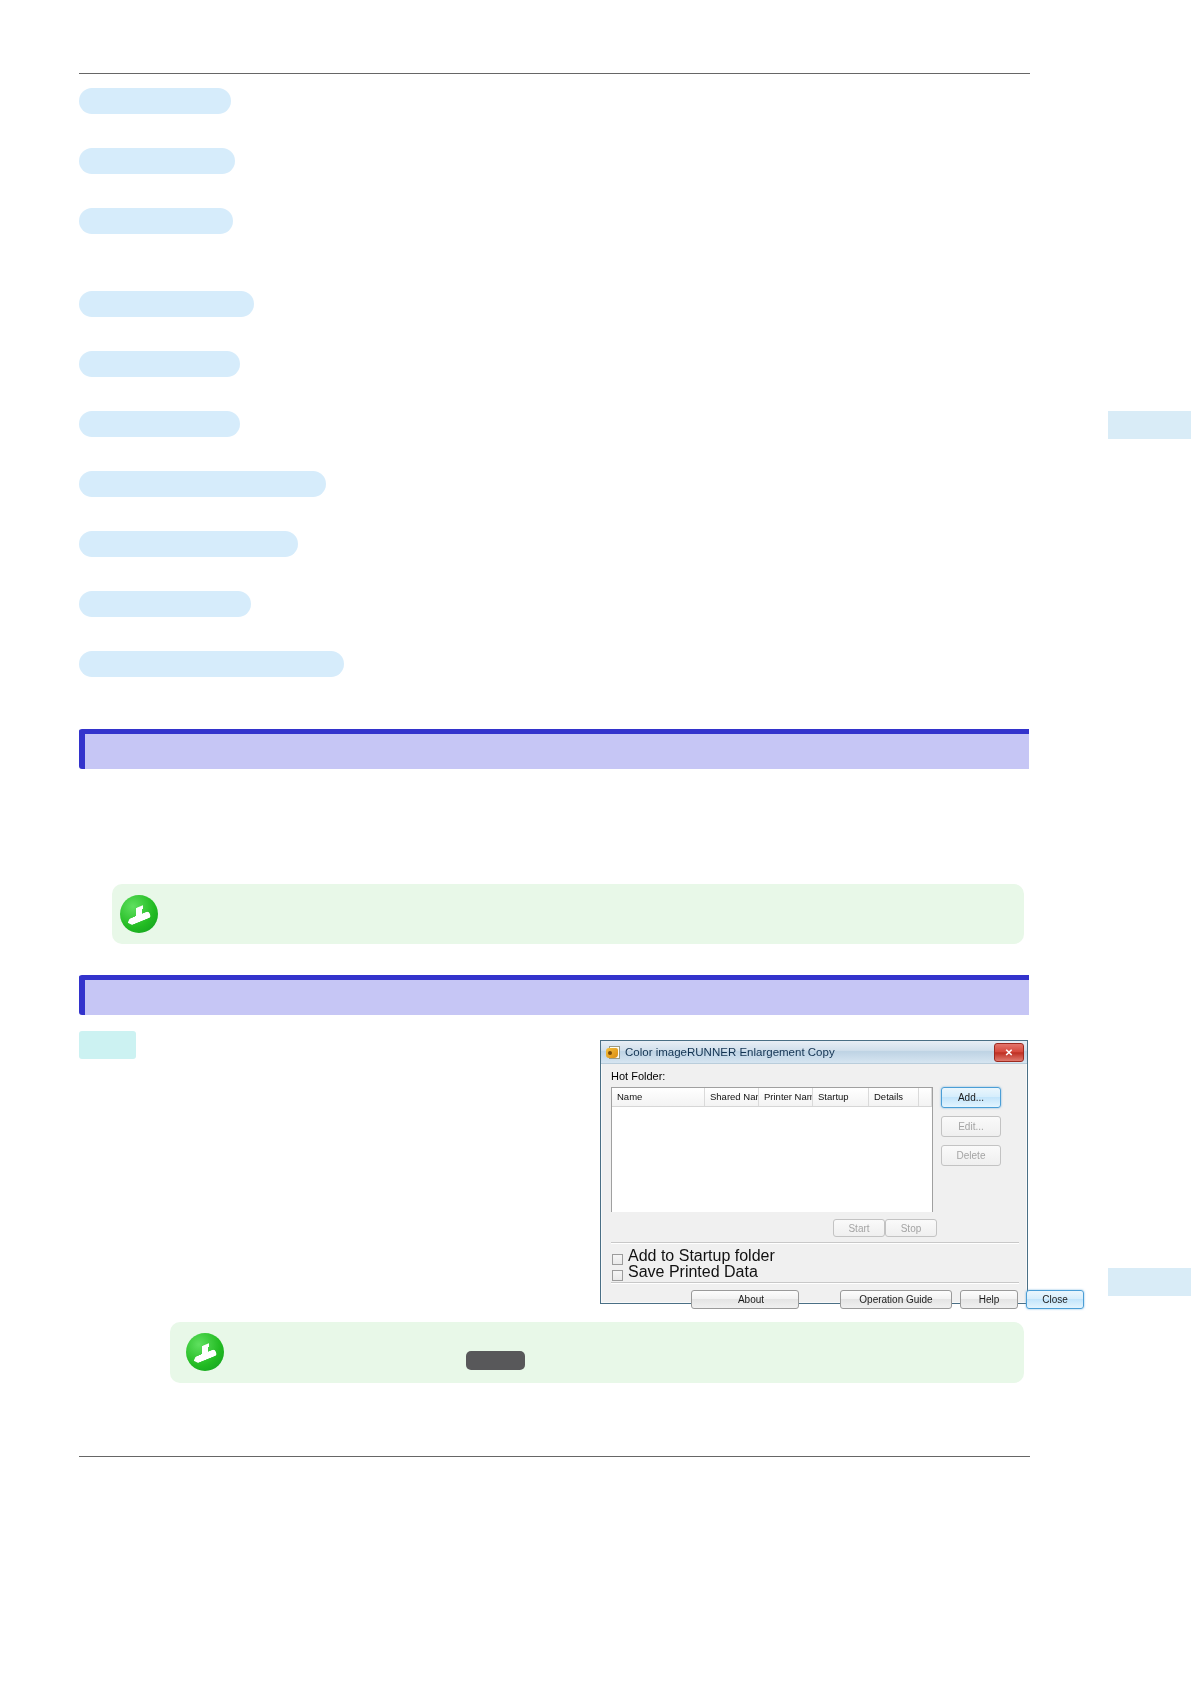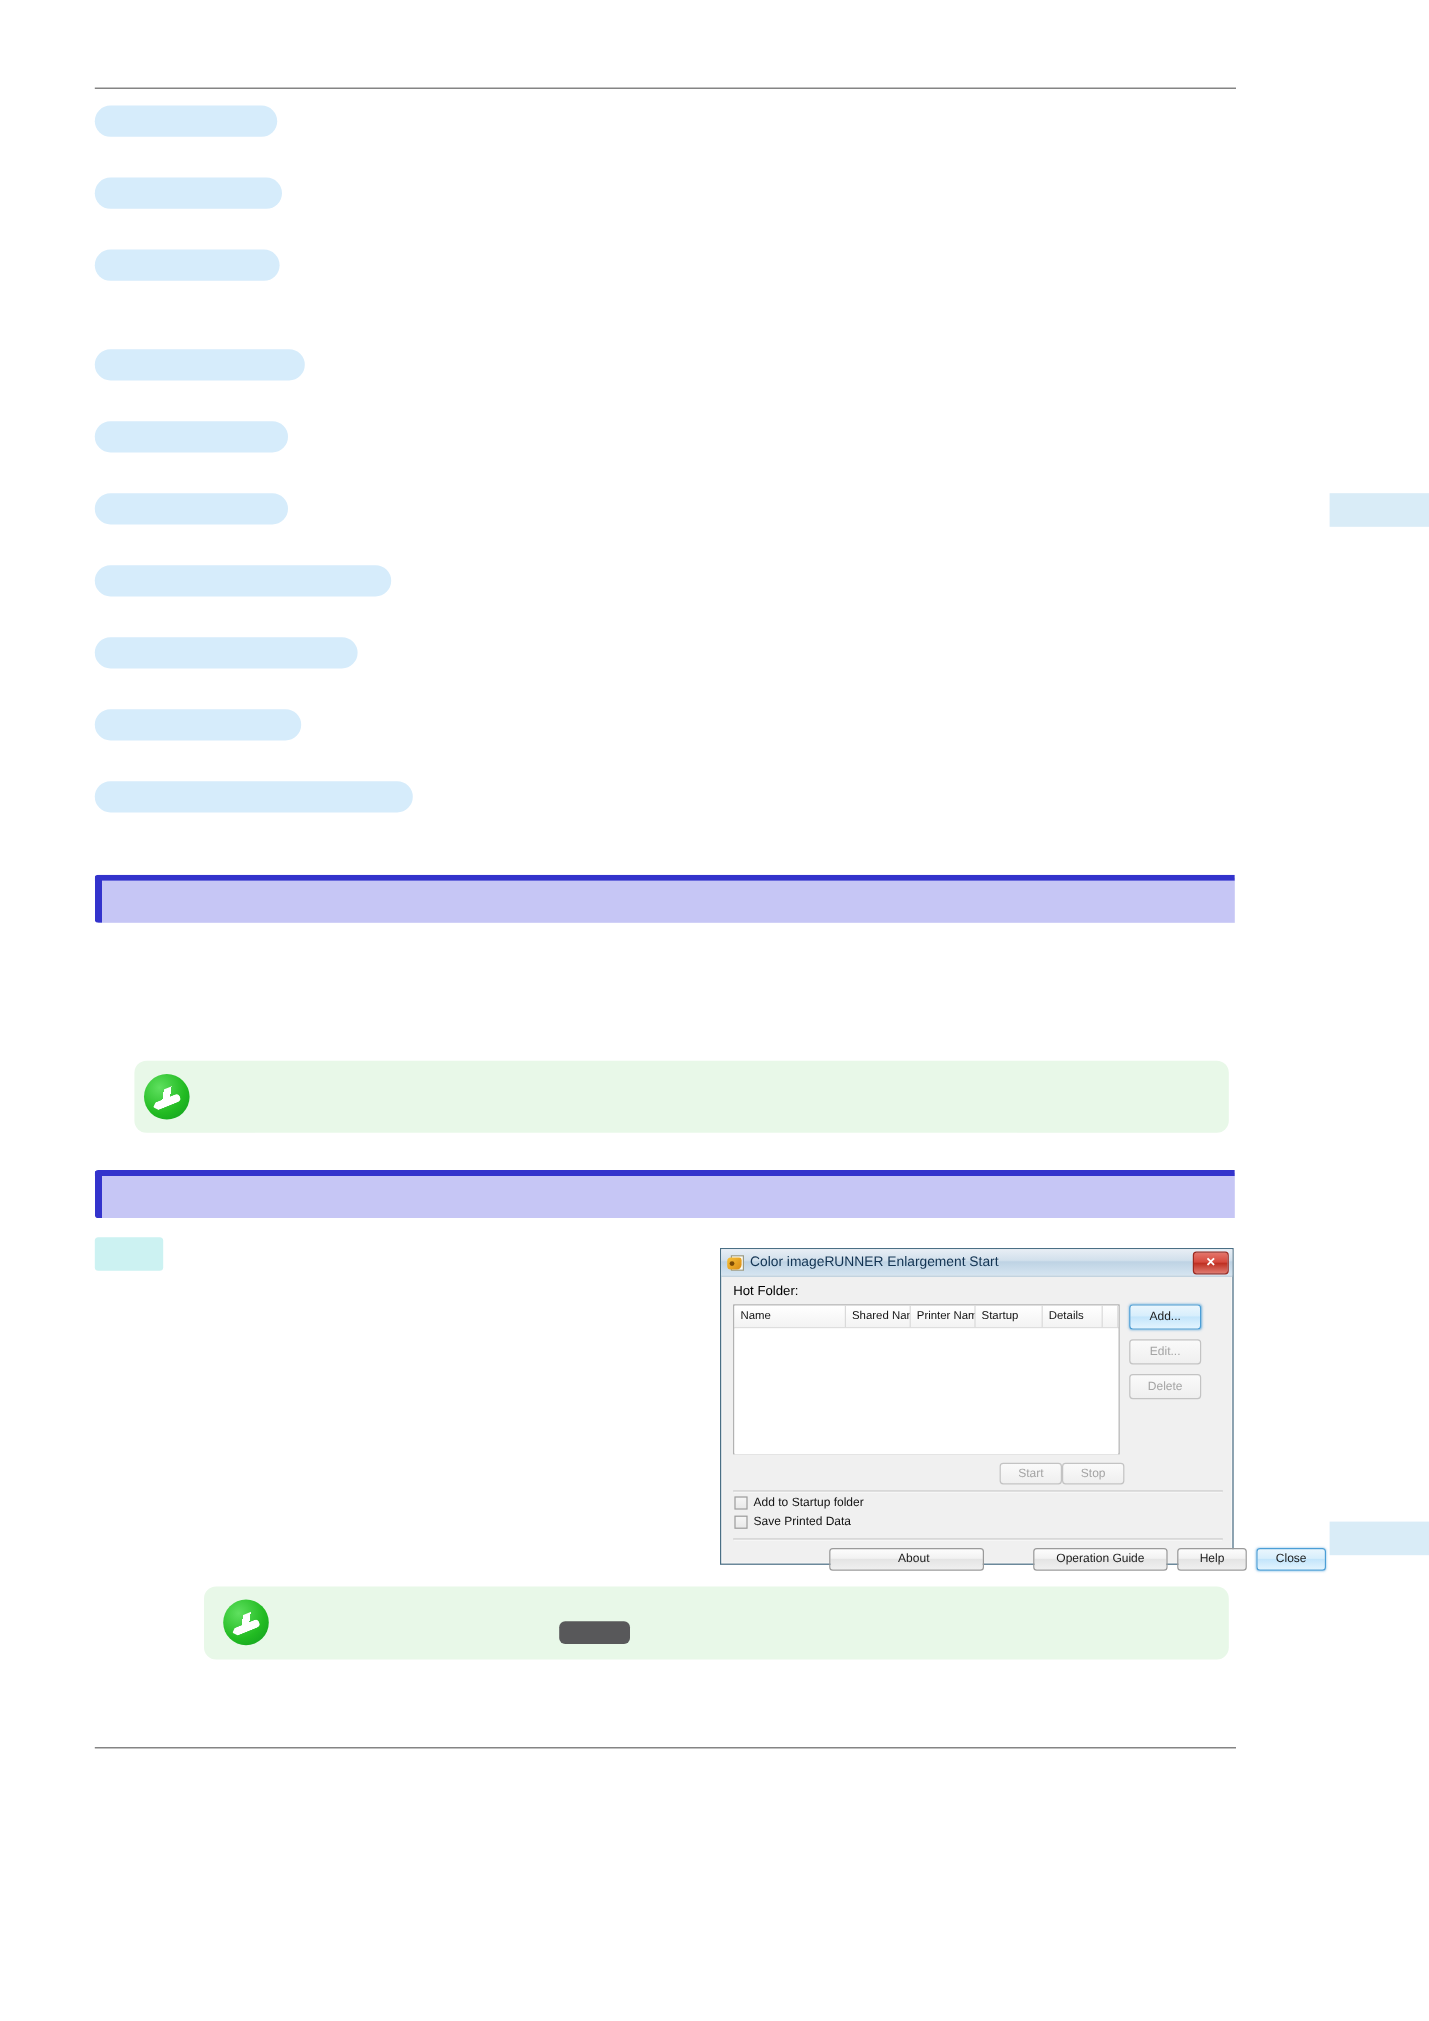--- a/index.html
+++ b/index.html
@@ -250,22 +250,22 @@
     background: #c8c8c8;
     border-bottom: 1px solid #ffffff;
   }
   .dlg-sep.s1 { top: 178px; }
   .dlg-sep.s2 { top: 218px; }
 
   .chk-row {
     position: absolute;
     left: 11px;
     display: flex;
-    align-items: center;
-    font-size: 10px;
+    align-items: flex-end;
+    font-size: 16px;
     color: #111;
   }
   .chk-row.c1 { top: 183px; }
   .chk-row.c2 { top: 199px; }
   .chk-box {
     width: 11px; height: 11px;
     border: 1px solid #9c9c9c;
     background: linear-gradient(to bottom,#f6f6f6,#e9e9e9);
     margin-right: 5px;
     box-sizing: border-box;
@@ -273,21 +273,21 @@
   }
 
   .bottom-btns {
     position: absolute;
     left: 90px;
     top: 226px;
     display: flex;
     gap: 8px;
   }
   .bottom-btns .btn { height: 19px; }
-  .btn-about { width: 129px; padding-left: 12px; }
+  .btn-about { width: 108px; padding-left: 12px; }
   .btn-opguide { width: 112px; margin-left: 33px; }
   .btn-help { width: 58px; }
   .btn-close { width: 58px; }
 </style>
 </head>
 <body>
 
 <div class="page-rule top"></div>
 <div class="page-rule bottom"></div>
 
@@ -320,21 +320,21 @@
 <div class="dark-pill" style="left:466px;top:1351px;width:59px;height:19px"></div>
 
 <div class="dlg">
 
   <div class="dlg-titlebar">
     <span class="dlg-appicon">
       <span class="sheet"></span>
         <span class="blob"></span>
         <span class="dot"></span>
     </span>
-    <span class="dlg-title">Color imageRUNNER Enlargement Start</span>
+    <span class="dlg-title">Color imageRUNNER Enlargement Copy</span>
     <span class="dlg-close">✕</span>
   </div>
 
   <div class="dlg-body">
 
     <div class="dlg-label">Hot Folder:</div>
 
     <div class="hf-area">
       <div class="hf-head" id="hf-head">
           <div class="col" style="width: 93px;">Name</div>

